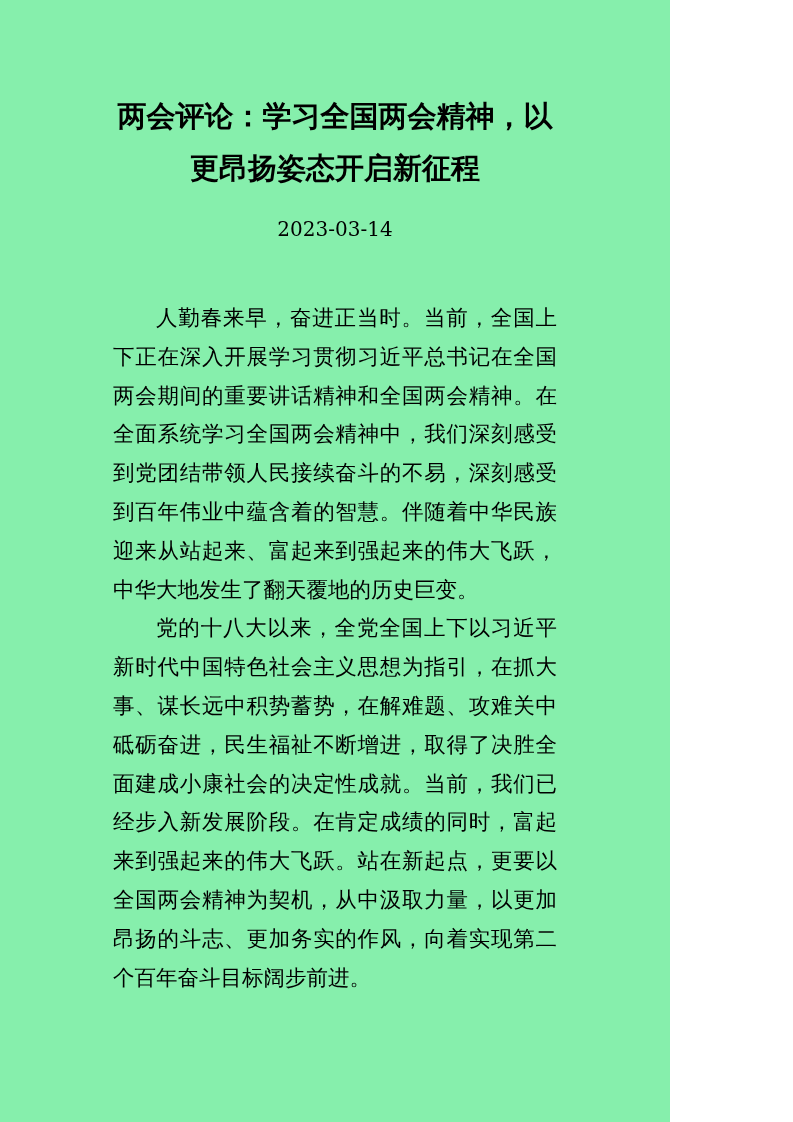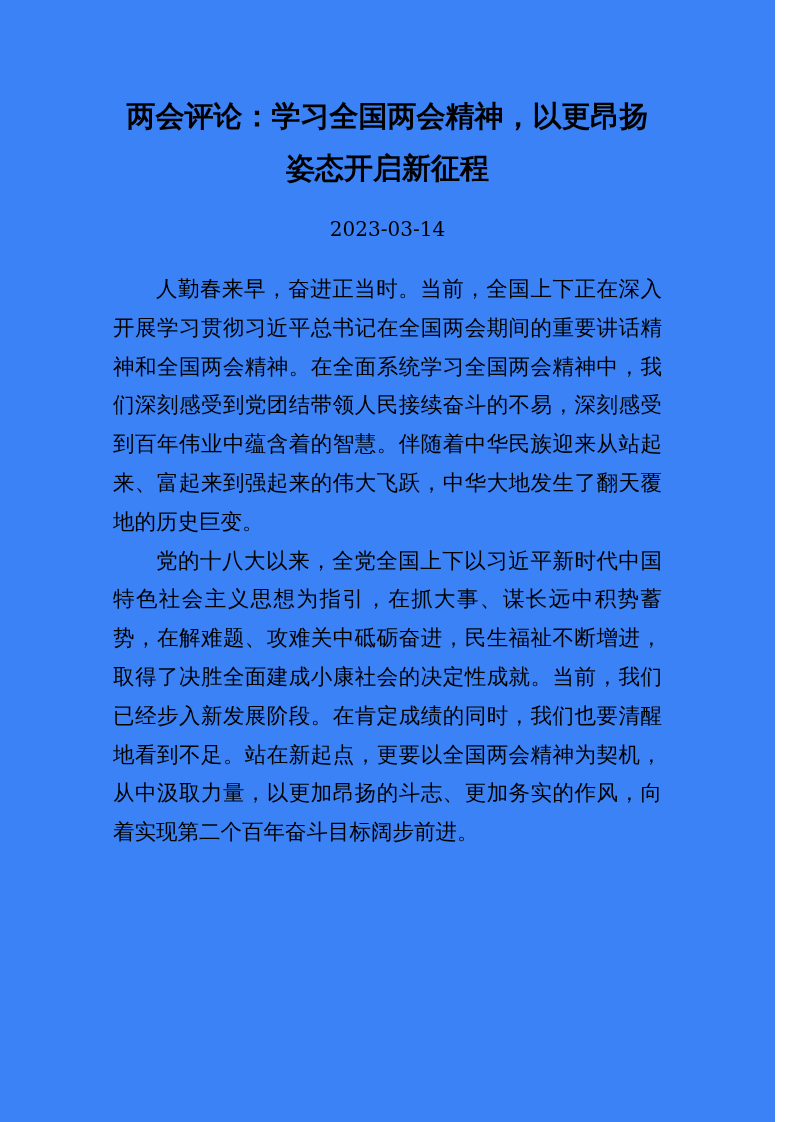--- a/index.html
+++ b/index.html
@@ -3,44 +3,44 @@
 <meta charset="utf-8">
 <style>
   * { margin: 0; padding: 0; box-sizing: border-box; }
   html, body {
     background: #ffffff;
     font-family: "DejaVu Serif", "Liberation Serif", serif;
     color: #000000;
   }
   .page {
     position: relative;
-    width: 775px;
+    width: 670px;
     height: 1122px;
-    background: #3b82f6;
+    background: #86efac;
     overflow: hidden;
     padding: 90px 113px 0 113px;
   }
   .doc-title {
     font-family: "DejaVu Serif", "Liberation Serif", serif;
     font-weight: bold;
     font-size: 29px;
     line-height: 52px;
     text-align: center;
     color: #000000;
   }
   .doc-date {
     margin-top: 21px;
     font-size: 20px;
     line-height: 28px;
     text-align: center;
     font-weight: normal;
     color: #000000;
   }
   .doc-body {
-    margin-top: 27px;
+    margin-top: 56px;
   }
   .doc-body p {
     font-size: 21.5px;
     line-height: 38.8px;
     text-align: justify;
     text-justify: inter-ideograph;
     text-indent: 2em;
     color: #000000;
   }
   .lead-bold {
@@ -49,15 +49,15 @@
   }
 </style>
 </head>
 <body>
 
 <div class="page">
   <h1 class="doc-title">两会评论：学习全国两会精神，以更昂扬姿态开启新征程</h1>
   <div class="doc-date">2023-03-14</div>
   <div class="doc-body">
     <p>人勤春来早，奋进正当时。当前，全国上下正在深入开展学习贯彻习近平总书记在全国两会期间的重要讲话精神和全国两会精神。在全面系统学习全国两会精神中，我们深刻感受到党团结带领人民接续奋斗的不易，深刻感受到百年伟业中蕴含着的智慧。伴随着中华民族迎来从站起来、富起来到强起来的伟大飞跃，中华大地发生了翻天覆地的历史巨变。</p>
-    <p>党的十八大以来，全党全国上下以习近平新时代中国特色社会主义思想为指引，在抓大事、谋长远中积势蓄势，在解难题、攻难关中砥砺奋进，民生福祉不断增进，取得了决胜全面建成小康社会的决定性成就。当前，我们已经步入新发展阶段。在肯定成绩的同时，我们也要清醒地看到不足。站在新起点，更要以全国两会精神为契机，从中汲取力量，以更加昂扬的斗志、更加务实的作风，向着实现第二个百年奋斗目标阔步前进。</p>
+    <p>党的十八大以来，全党全国上下以习近平新时代中国特色社会主义思想为指引，在抓大事、谋长远中积势蓄势，在解难题、攻难关中砥砺奋进，民生福祉不断增进，取得了决胜全面建成小康社会的决定性成就。当前，我们已经步入新发展阶段。在肯定成绩的同时，富起来到强起来的伟大飞跃。站在新起点，更要以全国两会精神为契机，从中汲取力量，以更加昂扬的斗志、更加务实的作风，向着实现第二个百年奋斗目标阔步前进。</p>
   </div>
 </div>
 
 </body></html>

